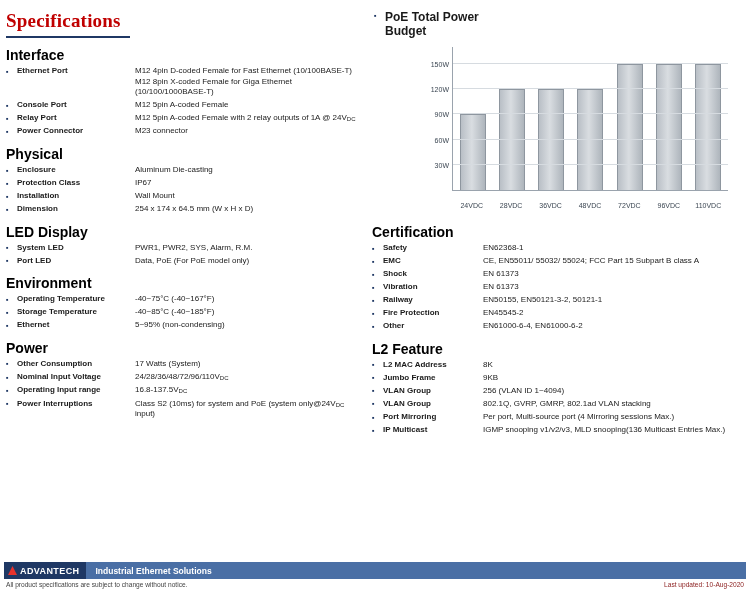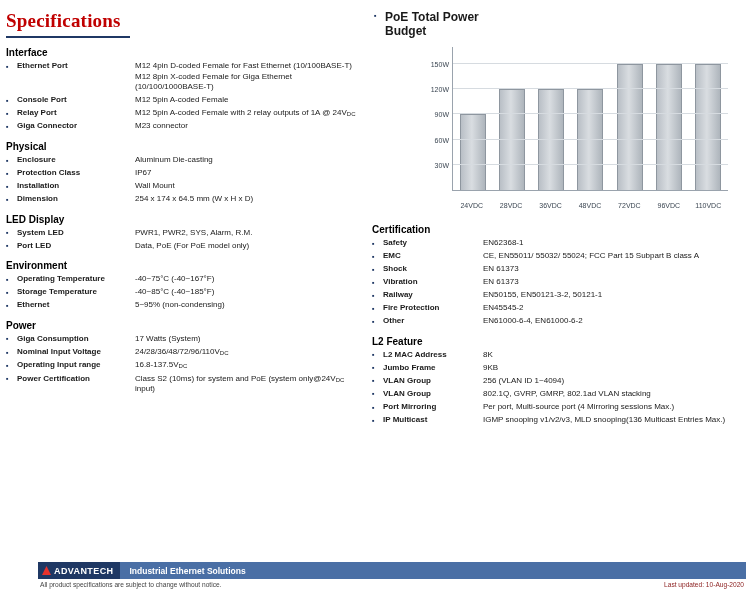--- a/index.html
+++ b/index.html
@@ -27,21 +27,21 @@
     font-family:"Liberation Serif", serif;
     letter-spacing:0.2px;
   }
   .title-rule {
     border-bottom:2px solid #1f3864;
     width:124px;
     margin:0 0 9px 0;
   }
 
   h2.sec {
-    font-size:10px;
+    font-size:14px;
     font-weight:bold;
     margin:9px 0 3px 0;
     color:#000;
   }
   h2.sec.first { margin-top:2px; }
 
   
   .row { display:flex; align-items:flex-start; margin:0 0 2.5px 0; line-height:1.32;justify-content:flex-end; }
   .bullet {
     width:11px; flex:0 0 11px; padding-top:0.5px;
@@ -99,21 +99,21 @@
     border:1px solid #8e969f;
     border-bottom:none;
   }
   .xlabels {
     position:absolute; left:34px; right:2px; bottom:6px;
     display:flex; justify-content:space-around;
   }
   .xlabels span { width:40px; text-align:center; font-size:7px; color:#3b4652; }
 
   
-  .footer { position:absolute; left:0; bottom:0; width:750px;padding-left:34px; }
+  .footer { position:absolute; left:0; bottom:0; width:750px; }
   .footer-bar {
     display:flex; align-items:stretch; height:17px;
     margin:0 4px;
   }
   .logo {
     background:#1f3864; color:#fff; font-weight:bold;
     font-size:9px; letter-spacing:0.4px;
     display:flex; align-items:center; padding:0 7px 0 4px;
     font-family:"Liberation Sans", sans-serif;
     position:relative;
@@ -155,21 +155,21 @@
           <span class="lbl">Console Port</span>
           <span class="val">M12 5pin A-coded Female</span>
         </div>
         <div class="row">
           <span class="bullet"></span>
           <span class="lbl">Relay Port</span>
           <span class="val">M12 5pin A-coded Female with 2 relay outputs of 1A @ 24V<span class="sub">DC</span></span>
         </div>
         <div class="row">
           <span class="bullet"></span>
-          <span class="lbl">Giga Connector</span>
+          <span class="lbl">Power Connector</span>
           <span class="val">M23 connector</span>
         </div>
         <h2 class="sec">Physical</h2>
         <div class="row">
           <span class="bullet"></span>
           <span class="lbl">Enclosure</span>
           <span class="val">Aluminum Die-casting</span>
         </div>
         <div class="row">
           <span class="bullet"></span>
@@ -209,36 +209,36 @@
           <span class="val">-40~85°C (-40~185°F)</span>
         </div>
         <div class="row">
           <span class="bullet"></span>
           <span class="lbl">Ethernet</span>
           <span class="val">5~95% (non-condensing)</span>
         </div>
         <h2 class="sec">Power</h2>
         <div class="row">
           <span class="bullet"></span>
-          <span class="lbl">Giga Consumption</span>
+          <span class="lbl">Other Consumption</span>
           <span class="val">17 Watts (System)</span>
         </div>
         <div class="row">
           <span class="bullet"></span>
           <span class="lbl">Nominal Input Voltage</span>
           <span class="val">24/28/36/48/72/96/110V<span class="sub">DC</span></span>
         </div>
         <div class="row">
           <span class="bullet"></span>
           <span class="lbl">Operating Input range</span>
           <span class="val">16.8-137.5V<span class="sub">DC</span></span>
         </div>
         <div class="row">
           <span class="bullet"></span>
-          <span class="lbl">Power Certification</span>
+          <span class="lbl">Power Interruptions</span>
           <span class="val">Class S2 (10ms) for system and PoE (system only@24V<span class="sub">DC</span> input)</span>
         </div>
       </div>
   </div>
 
   <div class="col-right">
 
     <div class="chart-head">
       <span class="bullet"></span>
       <span class="lbl">PoE Total Power Budget</span>

